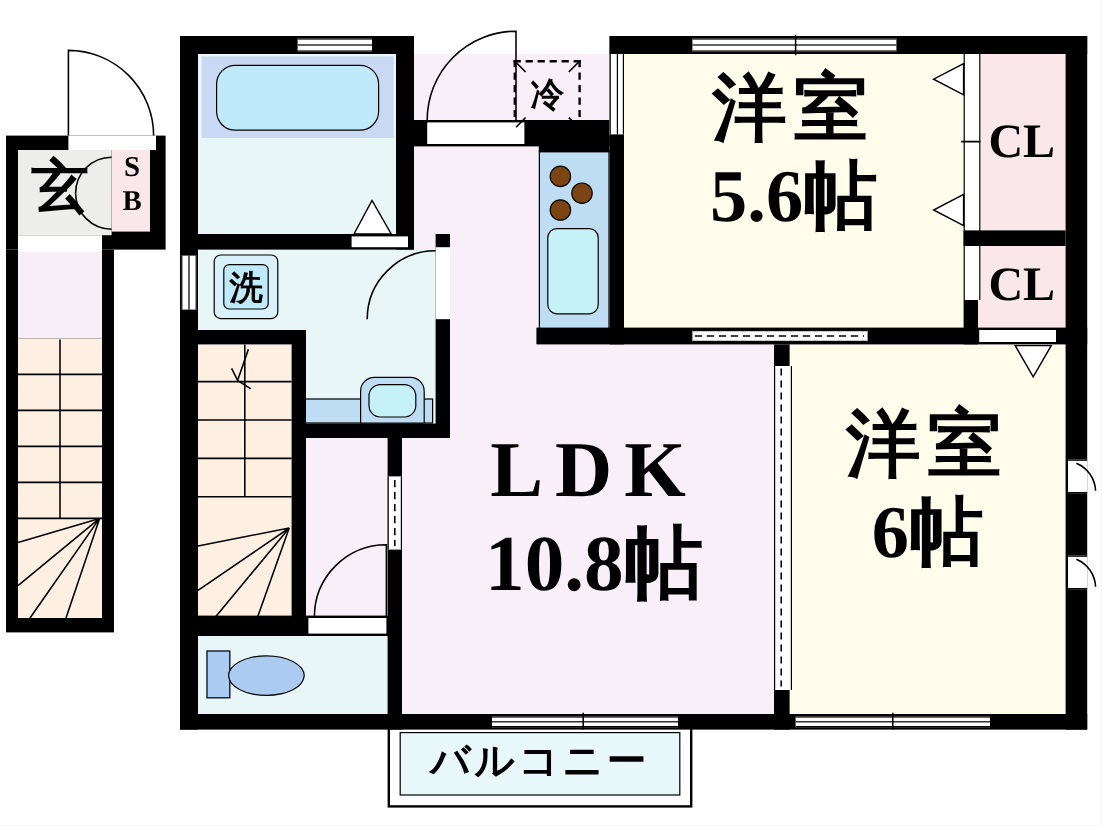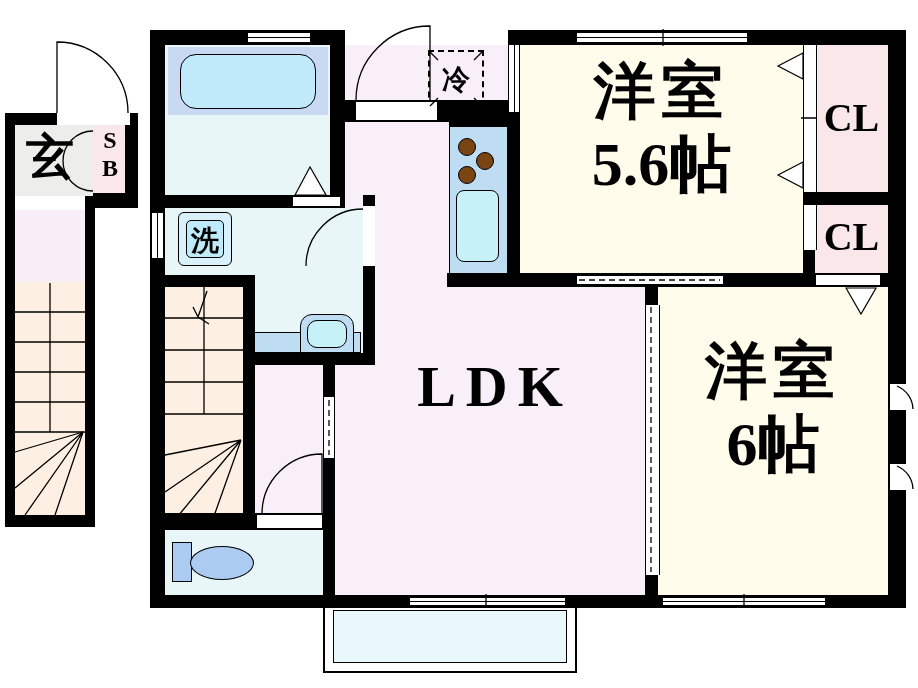--- a/index.html
+++ b/index.html
@@ -145,17 +145,19 @@
   <div class="lbl" style="left:520px;top:55px;width:283px;font-size:62px;line-height:1.18;">
     <div class="cjk">洋室</div>
     <div>5.6帖</div>
   </div>
   <div class="lbl" style="left:815px;top:94px;width:73px;font-size:40px;">CL</div>
   <div class="lbl" style="left:815px;top:213px;width:73px;font-size:40px;">CL</div>
   <div class="lbl" style="left:658px;top:335px;width:230px;font-size:62px;line-height:1.18;">
     <div class="cjk">洋室</div>
     <div>6帖</div>
   </div>
-  <div class="lbl" style="left:345px;top:352px;width:300px;font-size:58px;line-height:1.2;">
+  <div class="lbl" style="left:345px;top:352px;width:300px;font-size:66px;line-height:1.2;">
     <div style="letter-spacing:10px;">LDK</div>
+    <div>10.8帖</div>
   </div>
+  <div class="lbl" style="left:333px;top:616px;width:234px;font-size:33px;letter-spacing:3px;">バルコニー</div>
 
 </div>
 
 </body></html>

